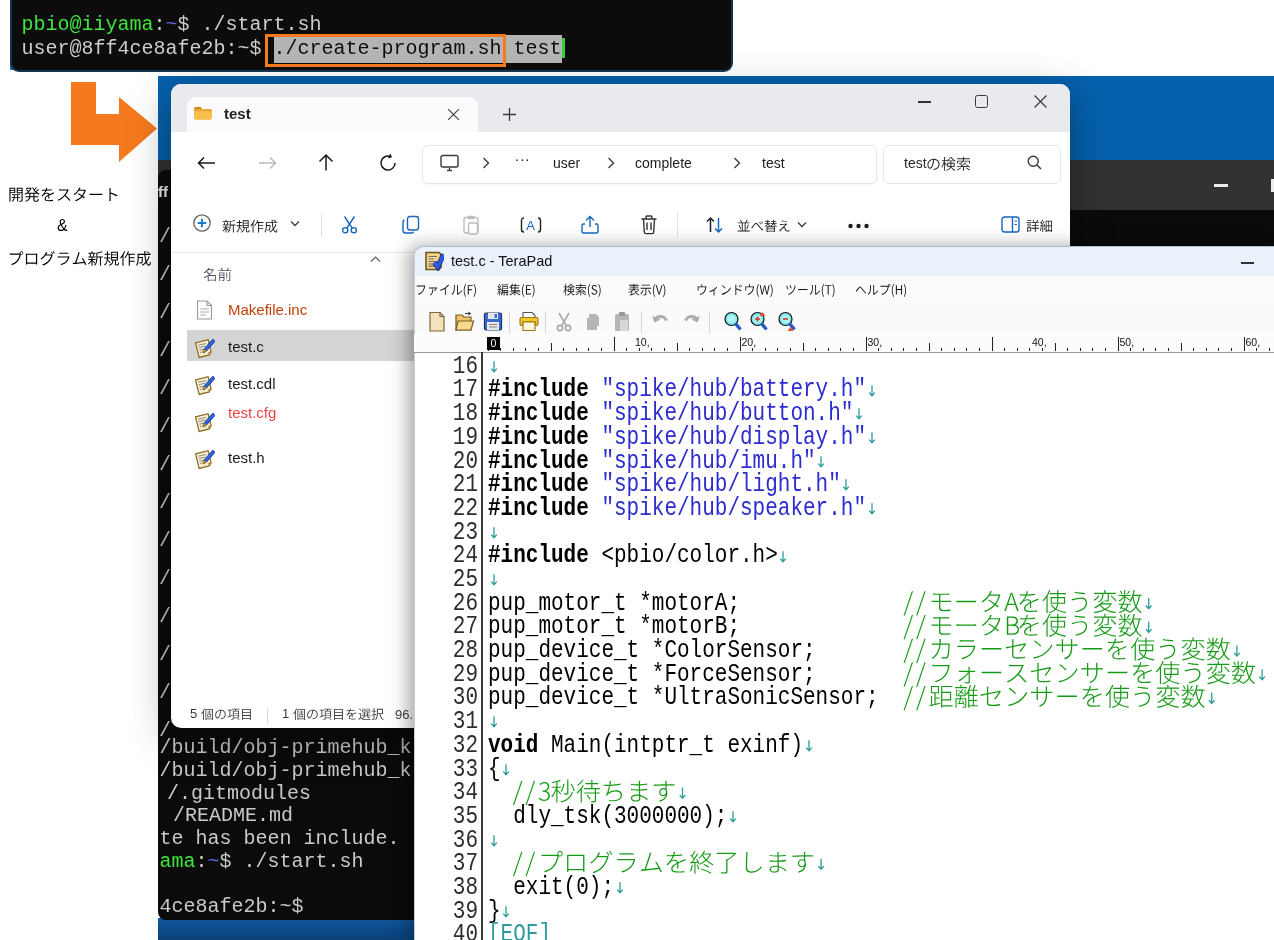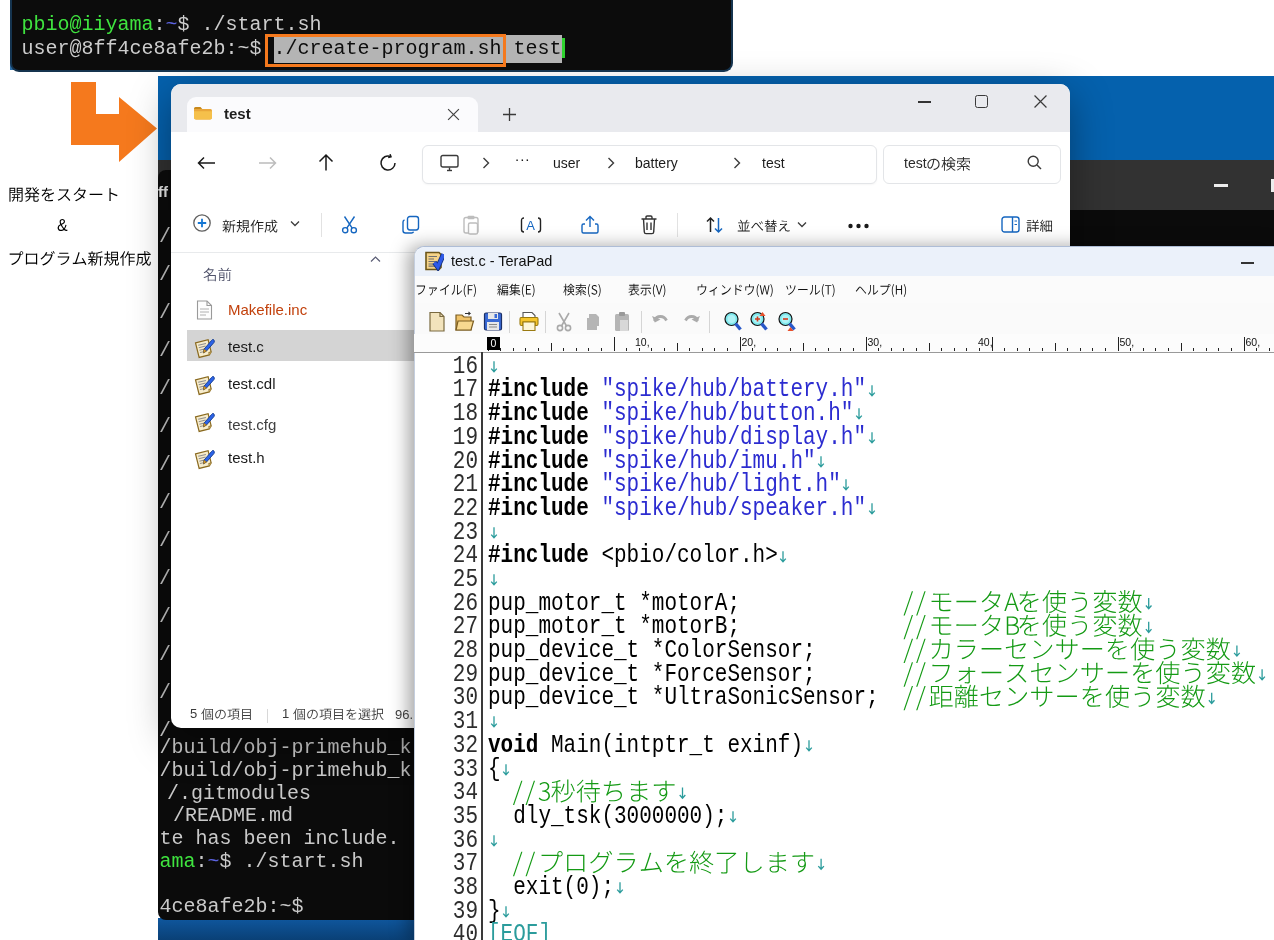--- a/index.html
+++ b/index.html
@@ -178,21 +178,21 @@
         <path d="M9.5 13.5 L9.5 16" stroke="#3a3a3a" stroke-width="1.4"></path>
       </svg>
       <svg style="position:absolute;left:311px;top:73px" width="8" height="12" viewBox="0 0 8 12">
         <path d="M1.5 1 L6.5 6 L1.5 11" stroke="#3c3c3c" stroke-width="1.4" fill="none"></path>
       </svg>
       <div style="position:absolute;left:344px;top:53px;color:#1b1b1b;font:15px/37px 'Liberation Sans',sans-serif;letter-spacing:1px">...</div>
       <div style="position:absolute;left:382px;top:61px;color:#1b1b1b;font:14px/37px 'Liberation Sans',sans-serif">user</div>
       <svg style="position:absolute;left:436px;top:73px" width="8" height="12" viewBox="0 0 8 12">
         <path d="M1.5 1 L6.5 6 L1.5 11" stroke="#3c3c3c" stroke-width="1.4" fill="none"></path>
       </svg>
-      <div style="position:absolute;left:464px;top:61px;color:#1b1b1b;font:14px/37px 'Liberation Sans',sans-serif">battery</div>
+      <div style="position:absolute;left:464px;top:61px;color:#1b1b1b;font:14px/37px 'Liberation Sans',sans-serif">complete</div>
       <svg style="position:absolute;left:562px;top:73px" width="8" height="12" viewBox="0 0 8 12">
         <path d="M1.5 1 L6.5 6 L1.5 11" stroke="#3c3c3c" stroke-width="1.4" fill="none"></path>
       </svg>
       <div style="position:absolute;left:591px;top:61px;color:#1b1b1b;font:14px/37px 'Liberation Sans',sans-serif">test</div>
       <div style="position:absolute;left:712px;top:61px;width:176px;height:37px;background:#fff;border:1px solid #e3e5e8;border-radius:6px"></div>
       <div style="position:absolute;left:733px;top:61px;color:#2a2a2a;font:14px/37px 'Liberation Sans',sans-serif">test</div>
       <svg style="position:absolute;left:856px;top:71px" width="15" height="15" viewBox="0 0 15 15">
         <circle cx="6.2" cy="6.2" r="5" stroke="#3a3a3a" stroke-width="1.4" fill="none"></circle>
         <path d="M10 10 L14 14" stroke="#3a3a3a" stroke-width="1.4"></path>
       </svg>
@@ -281,21 +281,21 @@
       <div style="position:absolute;left:57px;top:283px;color:#1a1a1a;font:15px/34px 'Liberation Sans',sans-serif">test.cdl</div>
       <svg style="position:absolute;left:23px;top:327px" width="22" height="22" viewBox="0 0 22 22">
         <g transform="rotate(-14 10 11)">
           <path d="M3 4 L16 4 L16 16.5 L13.5 19 L3 19 Z" fill="#f7eccb" stroke="#8a6a20" stroke-width="1.2"></path>
           <path d="M13.5 19 L13.5 16.5 L16 16.5" fill="#e8c87c" stroke="#8a6a20" stroke-width="0.8"></path>
           <path d="M5 7 L13 7 M5 9.5 L12 9.5 M5 12 L11 12 M5 14.5 L9 14.5" stroke="#8f8f8f" stroke-width="1"></path>
         </g>
         <path d="M19.5 2.5 Q21 4 20 5.5 L12.5 14 L9.5 15.8 L10 12.2 L17.5 3.5 Q18.5 2 19.5 2.5 Z" fill="#2c63e8" stroke="#123a8c" stroke-width="0.9"></path>
         <path d="M9.5 15.8 L10 12.2 Q11.5 13.5 12.5 14 Z" fill="#f0a828" stroke="#9a6a10" stroke-width="0.7"></path>
       </svg>
-      <div style="position:absolute;left:57px;top:324px;color:#404040;font:15px/34px 'Liberation Sans',sans-serif">test.cfg</div>
+      <div style="position:absolute;left:57px;top:312px;color:#ef4444;font:15px/34px 'Liberation Sans',sans-serif">test.cfg</div>
       <svg style="position:absolute;left:23px;top:364px" width="22" height="22" viewBox="0 0 22 22">
         <g transform="rotate(-14 10 11)">
           <path d="M3 4 L16 4 L16 16.5 L13.5 19 L3 19 Z" fill="#f7eccb" stroke="#8a6a20" stroke-width="1.2"></path>
           <path d="M13.5 19 L13.5 16.5 L16 16.5" fill="#e8c87c" stroke="#8a6a20" stroke-width="0.8"></path>
           <path d="M5 7 L13 7 M5 9.5 L12 9.5 M5 12 L11 12 M5 14.5 L9 14.5" stroke="#8f8f8f" stroke-width="1"></path>
         </g>
         <path d="M19.5 2.5 Q21 4 20 5.5 L12.5 14 L9.5 15.8 L10 12.2 L17.5 3.5 Q18.5 2 19.5 2.5 Z" fill="#2c63e8" stroke="#123a8c" stroke-width="0.9"></path>
         <path d="M9.5 15.8 L10 12.2 Q11.5 13.5 12.5 14 Z" fill="#f0a828" stroke="#9a6a10" stroke-width="0.7"></path>
       </svg>
       <div style="position:absolute;left:57px;top:357px;color:#1a1a1a;font:15px/34px 'Liberation Sans',sans-serif">test.h</div>
@@ -422,21 +422,21 @@
     <div style="position:absolute;left:878.1px;top:347.5px;width:1.2px;height:3.5px;background:#222"></div>
     <div style="position:absolute;left:890.7px;top:347.5px;width:1.2px;height:3.5px;background:#222"></div>
     <div style="position:absolute;left:903.3px;top:347.5px;width:1.2px;height:3.5px;background:#222"></div>
     <div style="position:absolute;left:915.9px;top:347.5px;width:1.2px;height:3.5px;background:#222"></div>
     <div style="position:absolute;left:928.5px;top:343px;width:1.2px;height:8px;background:#222"></div>
     <div style="position:absolute;left:941.1px;top:347.5px;width:1.2px;height:3.5px;background:#222"></div>
     <div style="position:absolute;left:953.7px;top:347.5px;width:1.2px;height:3.5px;background:#222"></div>
     <div style="position:absolute;left:966.3px;top:347.5px;width:1.2px;height:3.5px;background:#222"></div>
     <div style="position:absolute;left:978.9px;top:347.5px;width:1.2px;height:3.5px;background:#222"></div>
     <div style="position:absolute;left:991.5px;top:337px;width:1.3px;height:14px;background:#222"></div>
-    <div style="position:absolute;left:978px;top:336px;color:#111;font:10.5px 'Liberation Sans',sans-serif">40,</div>
+    <div style="position:absolute;left:1032px;top:336px;color:#111;font:10.5px 'Liberation Sans',sans-serif">40,</div>
     <div style="position:absolute;left:1004.1px;top:347.5px;width:1.2px;height:3.5px;background:#222"></div>
     <div style="position:absolute;left:1016.7px;top:347.5px;width:1.2px;height:3.5px;background:#222"></div>
     <div style="position:absolute;left:1029.3px;top:347.5px;width:1.2px;height:3.5px;background:#222"></div>
     <div style="position:absolute;left:1041.9px;top:347.5px;width:1.2px;height:3.5px;background:#222"></div>
     <div style="position:absolute;left:1054.5px;top:343px;width:1.2px;height:8px;background:#222"></div>
     <div style="position:absolute;left:1067.1px;top:347.5px;width:1.2px;height:3.5px;background:#222"></div>
     <div style="position:absolute;left:1079.7px;top:347.5px;width:1.2px;height:3.5px;background:#222"></div>
     <div style="position:absolute;left:1092.3px;top:347.5px;width:1.2px;height:3.5px;background:#222"></div>
     <div style="position:absolute;left:1104.9px;top:347.5px;width:1.2px;height:3.5px;background:#222"></div>
     <div style="position:absolute;left:1117.5px;top:337px;width:1.3px;height:14px;background:#222"></div>

